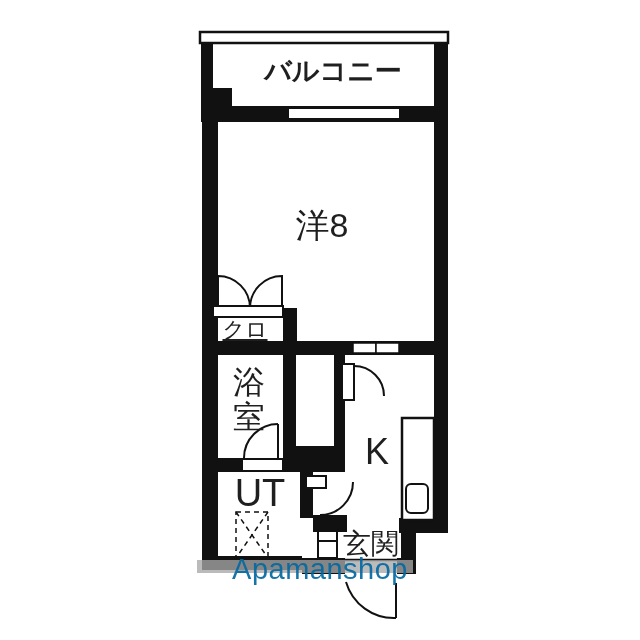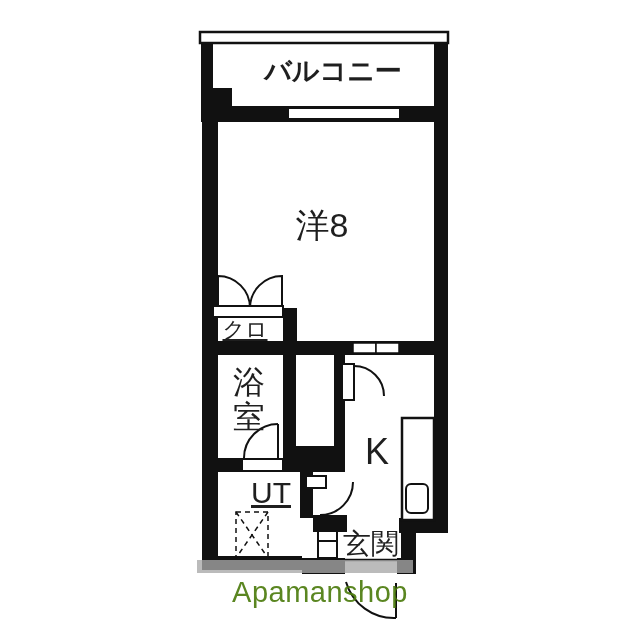--- a/index.html
+++ b/index.html
@@ -13,22 +13,22 @@
     white-space:nowrap;color:#1f1f1f;line-height:1.0;text-align:center;
   }
   .lbl.v{
     white-space:normal;width:1.15em;word-break:break-all;line-height:1.08;
   }
   .wm-band{
     position:absolute;left:197px;top:560px;width:216px;height:13px;
     background:#a8a8a8;opacity:0.78;
   }
   .wm-text{
-    position:absolute;left:320px;top:592px;transform:translate(-50%,-50%);
-    font-size:29px;color:#4d7c0f;letter-spacing:0.5px;opacity:0.92;white-space:nowrap;
+    position:absolute;left:320px;top:569px;transform:translate(-50%,-50%);
+    font-size:29px;color:#0369a1;letter-spacing:0.5px;opacity:0.92;white-space:nowrap;
   }
 </style>
 </head>
 <body>
 
 <div class="stage">
 
   <svg width="640" height="640" viewBox="0 0 640 640">
 
     <g fill="#111111" stroke="none">
@@ -115,16 +115,16 @@
 
   <div class="lbl" style="left:322px;top:225px;font-size:34px;">洋8</div>
 
   <div class="lbl" style="left:245px;top:330px;font-size:22px;text-decoration:underline;">クロ</div>
 
   <div class="lbl v" style="left:249px;top:400px;font-size:32px;">浴室</div>
 
 
   <div class="lbl" style="left:377px;top:452px;font-size:36px;">K</div>
 
-  <div class="lbl" style="left:271px;top:493px;font-size:30px;text-decoration:underline;">UT</div>
+  <div class="lbl" style="left:260px;top:493px;font-size:38px;">UT</div>
 
   <div class="lbl" style="left:371px;top:544px;font-size:28px;">玄関</div>
 </div>
 
 </body></html>

